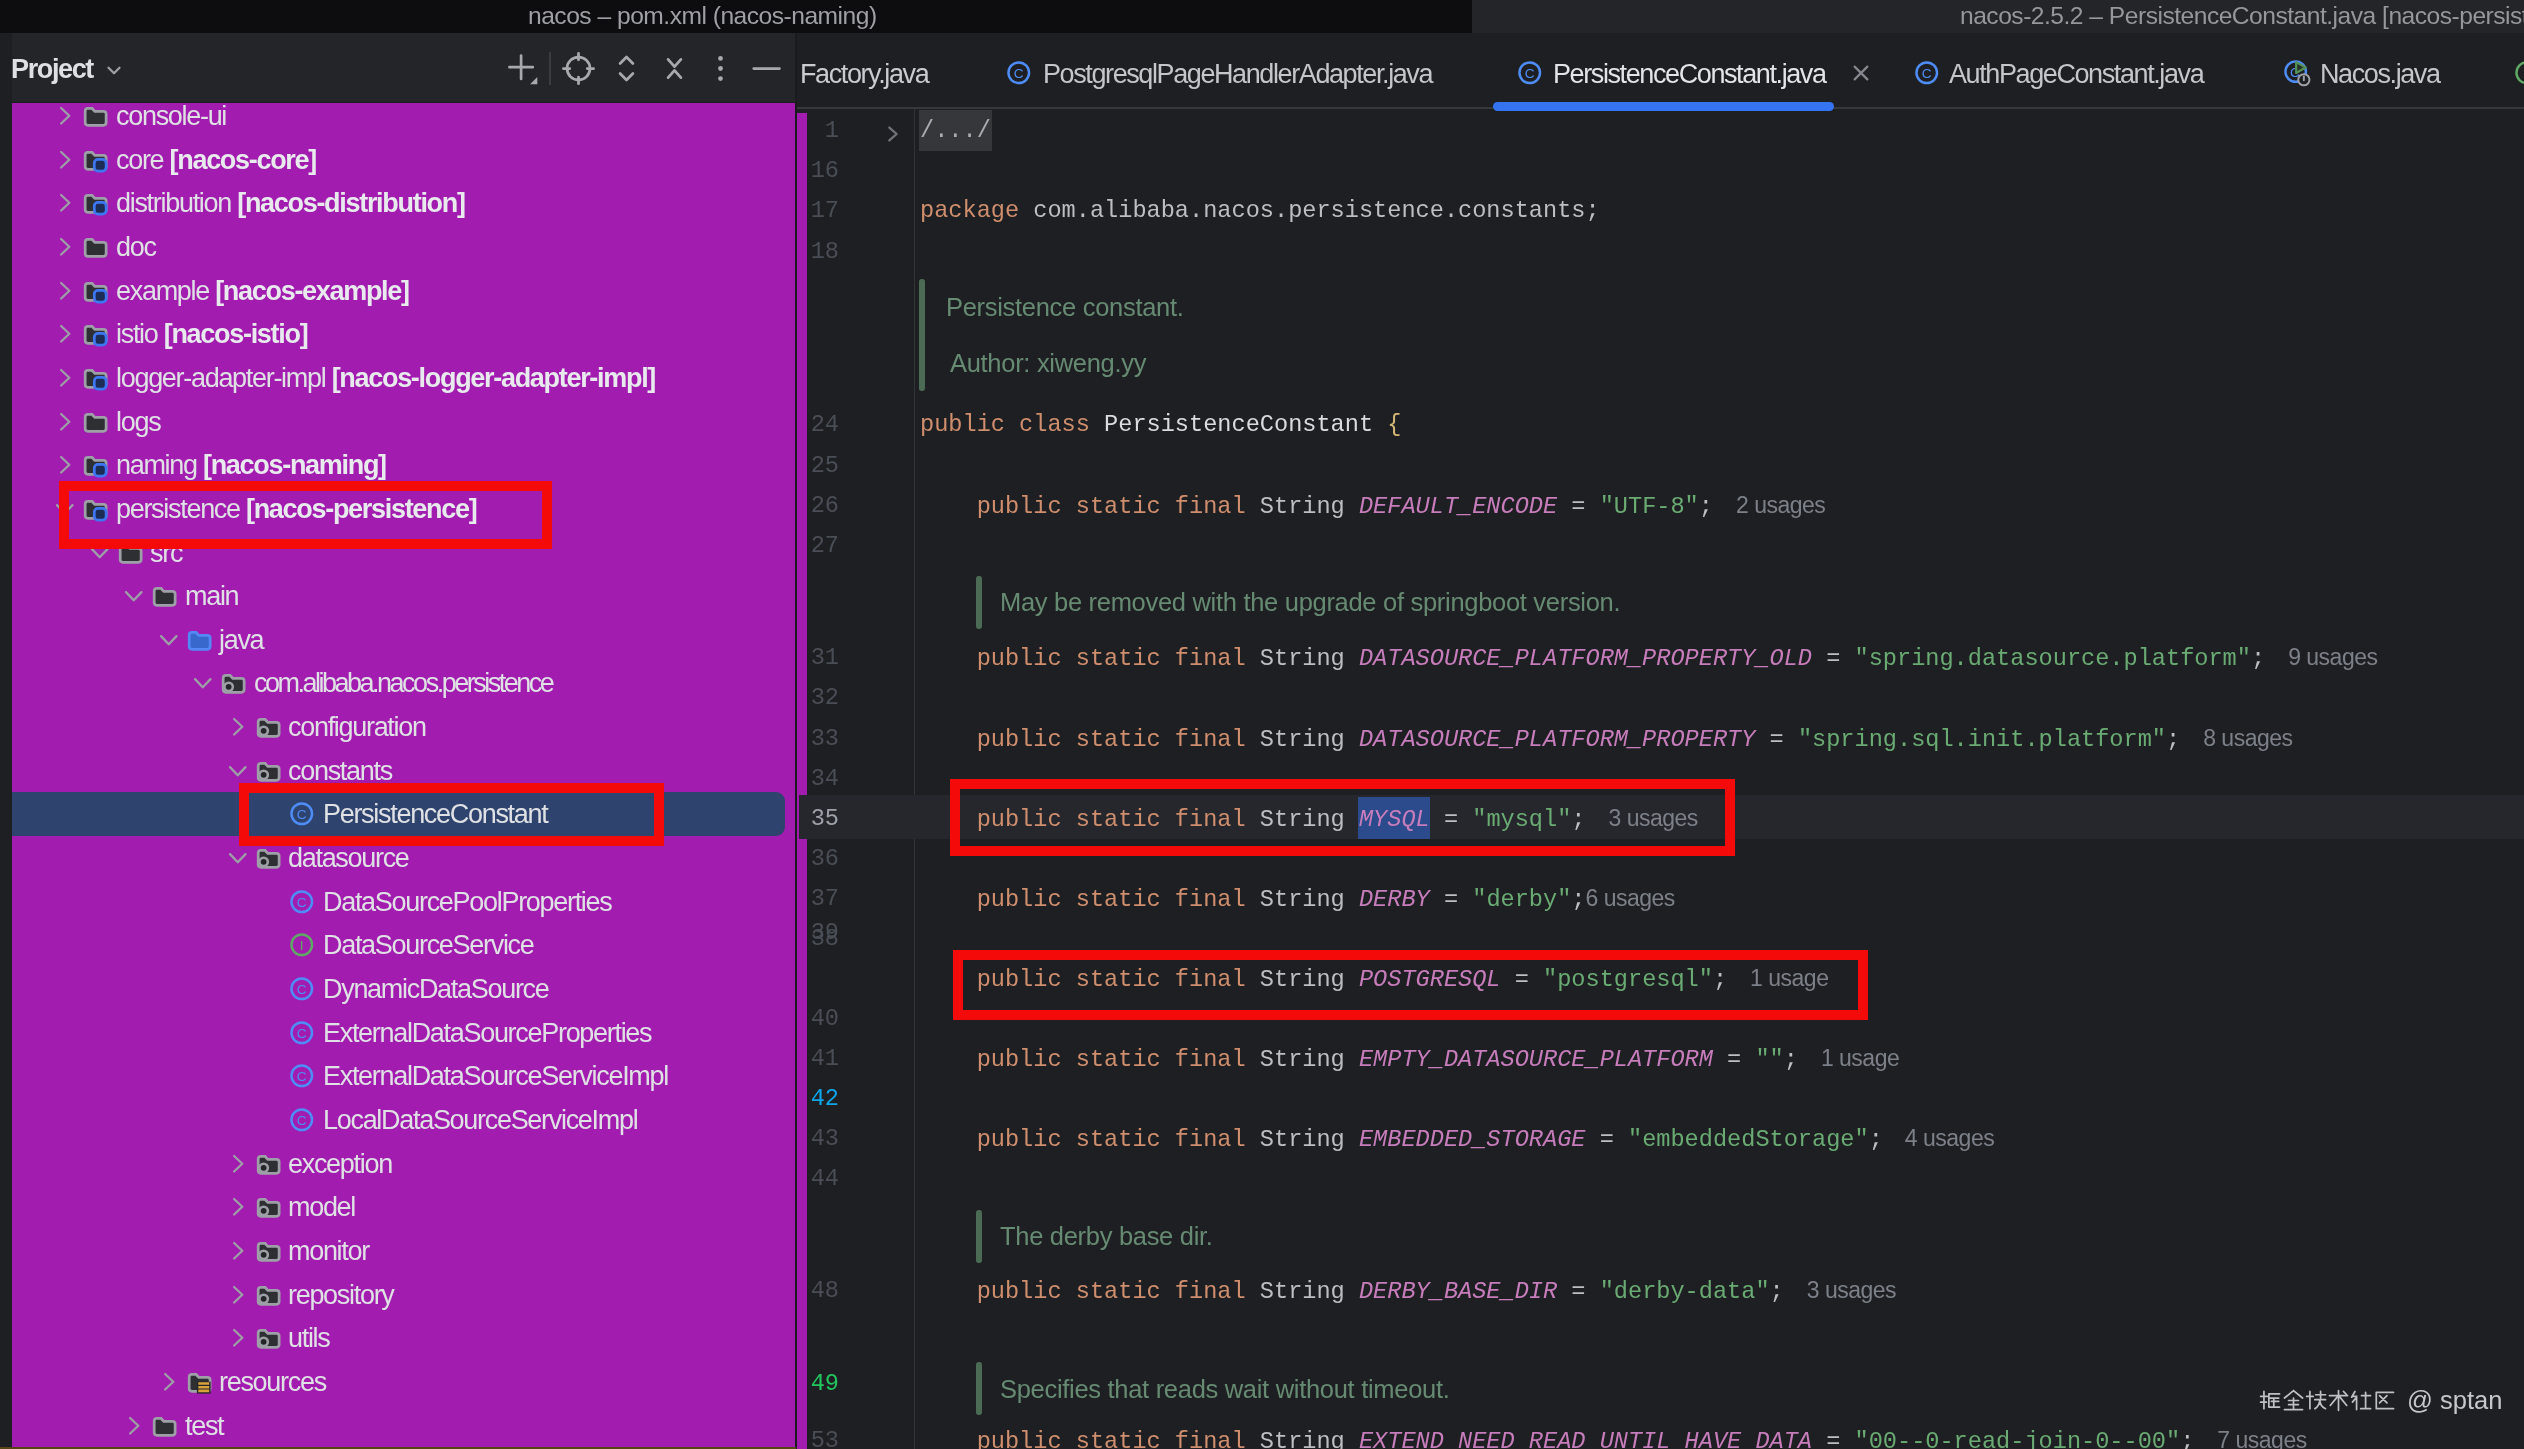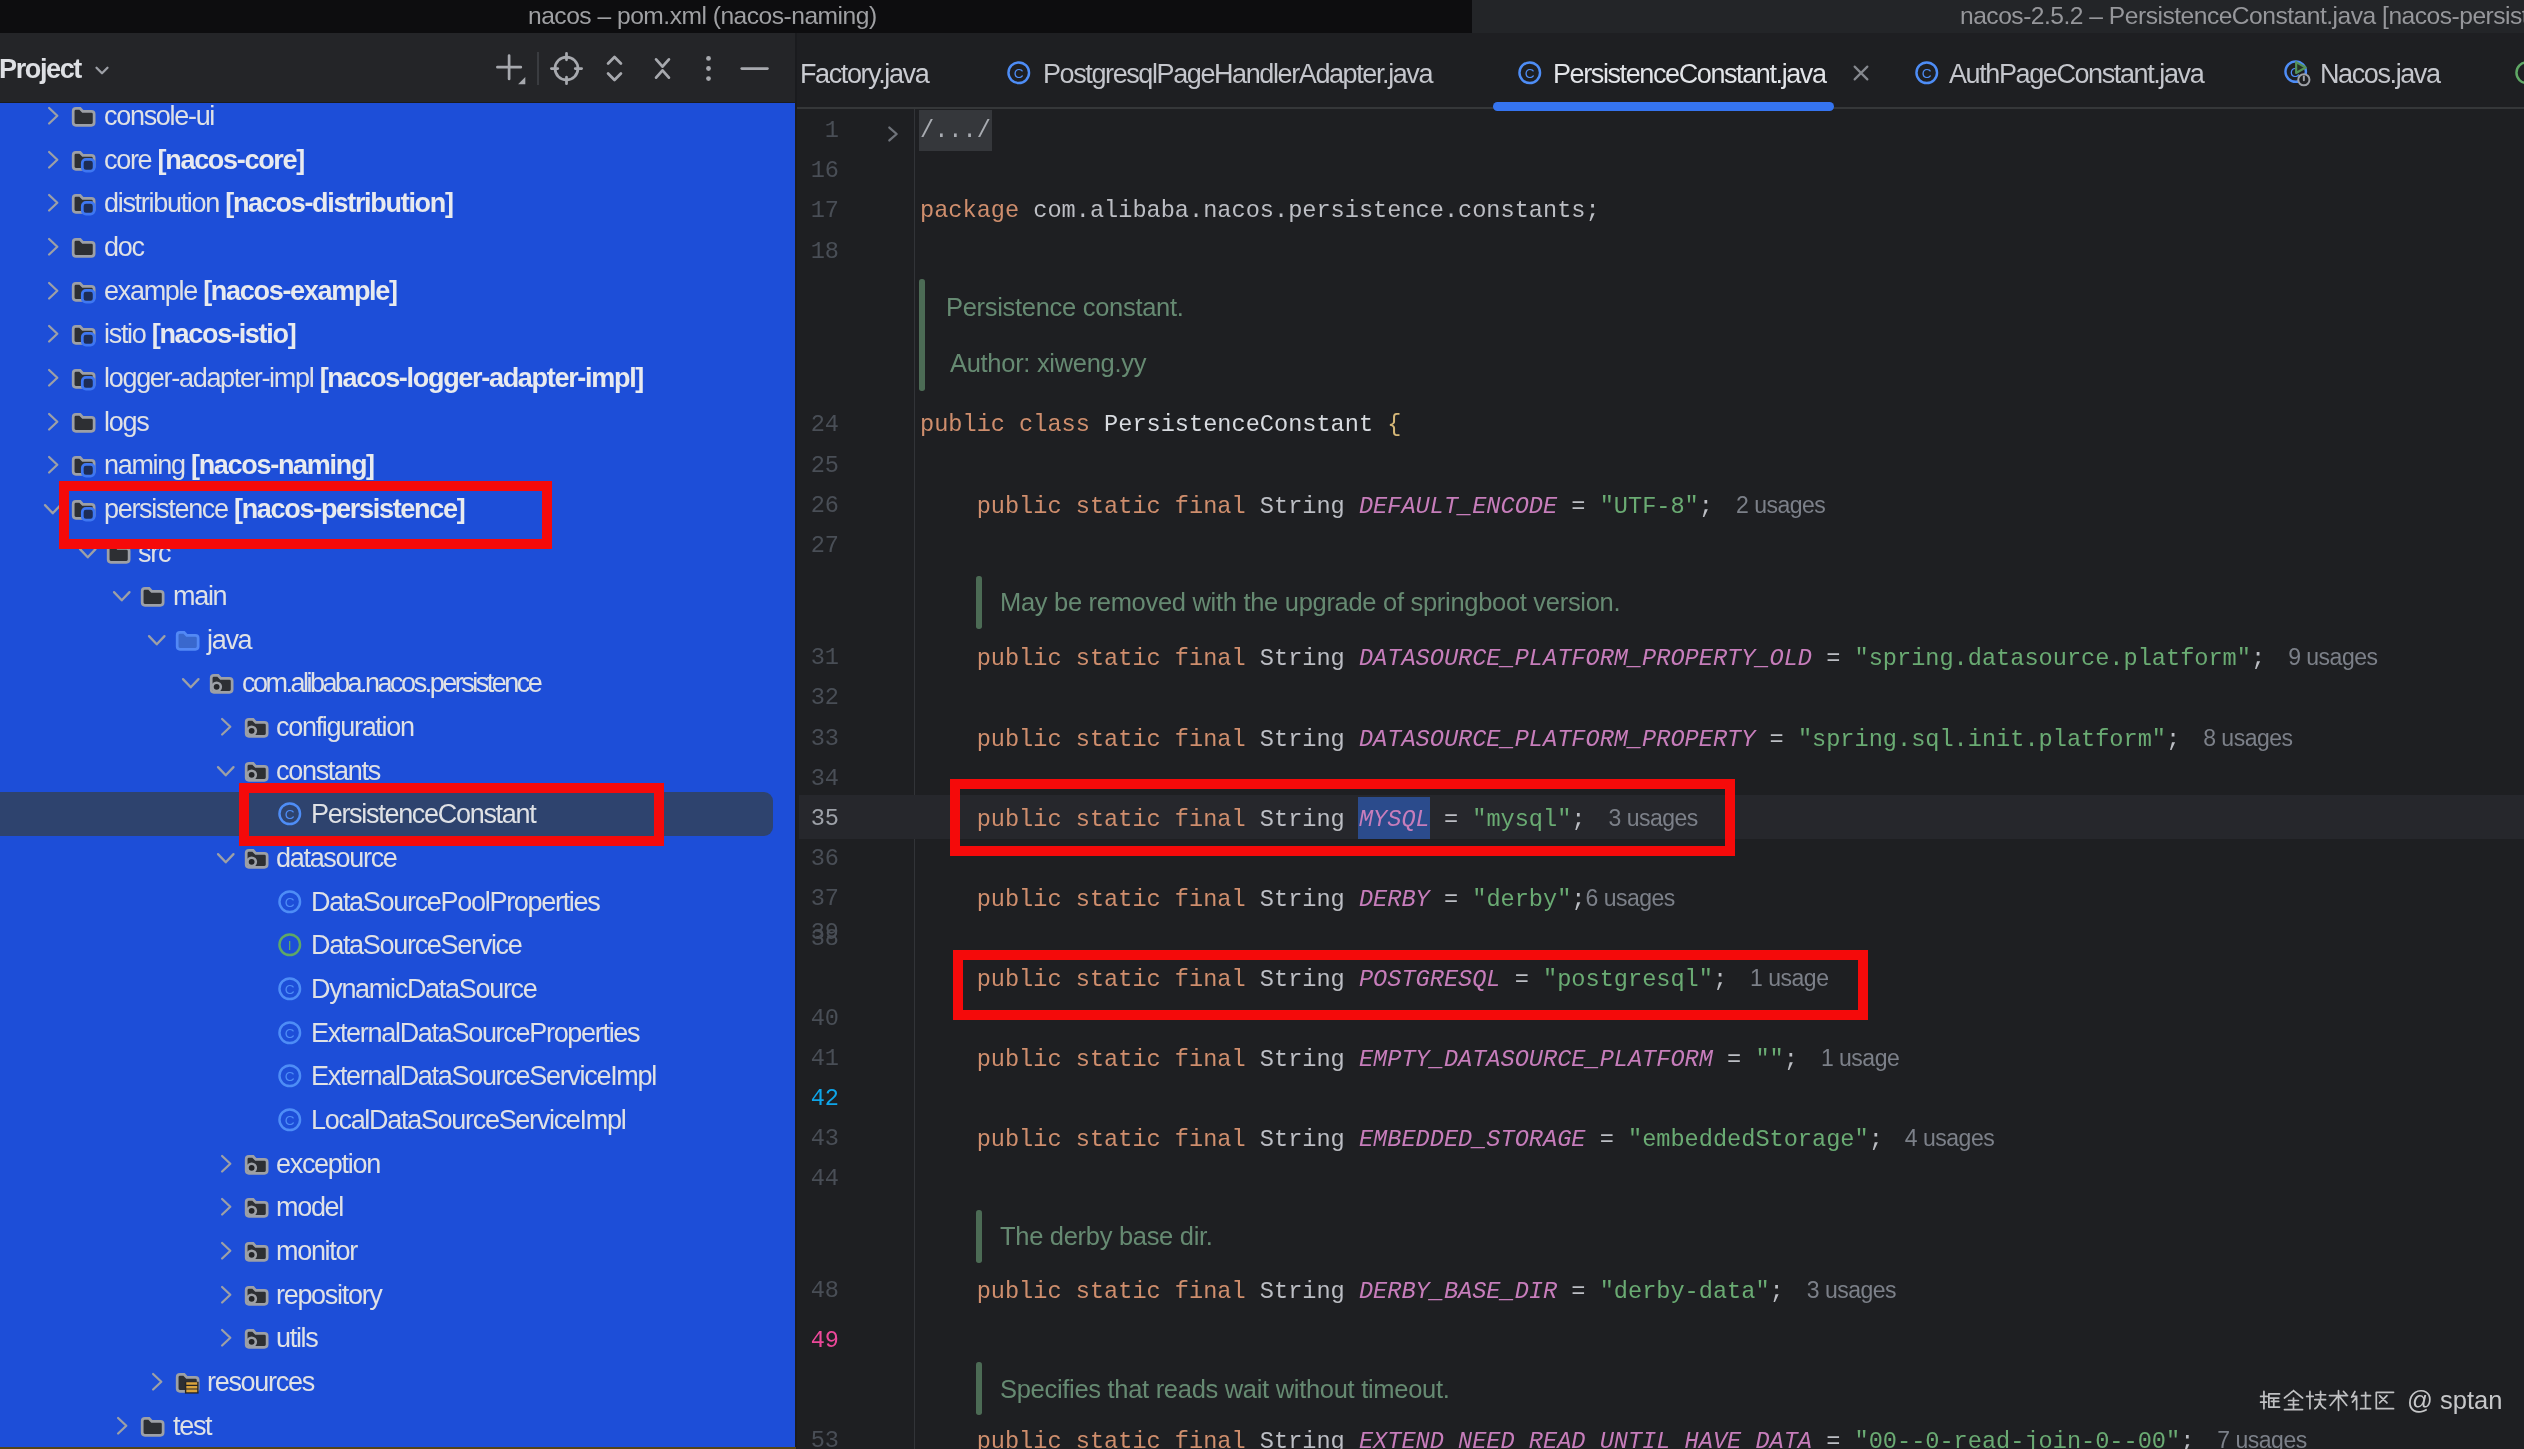--- a/index.html
+++ b/index.html
@@ -16,21 +16,21 @@
 .doc{position:absolute;height:40px;line-height:41px;font-size:25.5px;letter-spacing:-0.3px;color:#668a72;white-space:pre}
 .docbar{position:absolute;width:5.5px;background:#4c6b55;border-radius:2.7px}
 .redbox{position:absolute;border:10px solid #f50a0a}
 .tab{position:absolute;top:33px;height:80px;line-height:82px;font-size:27px;letter-spacing:-1.4px;color:#c4c6cc;white-space:pre}
 </style></head><body>
 
 <div class="abs" style="left:0;top:0;width:1472px;height:33px;background:#0d0d0f"></div>
 <div class="abs" style="left:1472px;top:0;width:1053px;height:33px;background:#232528"></div>
 <div class="abs" style="left:528px;top:0;width:364px;height:31px;line-height:31px;font-size:24.6px;letter-spacing:-0.5px;color:#9fa0a3;white-space:pre">nacos – pom.xml (nacos-naming)</div>
 <div class="abs" style="left:1960px;top:0;width:637px;height:31px;line-height:31px;font-size:24.6px;letter-spacing:-0.5px;color:#96979b;white-space:pre">nacos-2.5.2 – PersistenceConstant.java [nacos-persiste</div>
-<div class="abs" style="left:0;top:33px;width:795px;height:1417px;background:#1d4ed8;overflow:hidden">
+<div class="abs" style="left:12px;top:33px;width:795px;height:1417px;background:#a21caf;overflow:hidden">
 <div class="abs" style="left:0;top:0;width:797px;height:70px;background:#242528"></div>
 <div class="abs" style="left:-0.9px;top:0;width:273px;height:70px;line-height:72px;font-size:27px;font-weight:700;letter-spacing:-1.4px;color:#dee0e4">Project</div>
 <svg class="chev" style="left:91px;top:25.5px" viewBox="0 0 24 24">
       <polyline points="6,9.5 12,15.5 18,9.5"></polyline>
     </svg>
 <svg class="abs" style="left:492px;top:18px;width:36px;height:36px" viewBox="0 0 40 40">
 <path d="M19 5 v26 M6 18 h26" stroke="#a7a9ae" stroke-width="3" stroke-linecap="round" fill="none"></path>
 <path d="M29 37 l8 0 0-8 z" fill="#a7a9ae"></path>
     </svg>
 <div class="abs" style="left:537px;top:19px;width:1.8px;height:33px;background:#3a3c40"></div>
@@ -409,21 +409,21 @@
 <div class="cline" style="left:920px;top:958px">    <span class="k">public static final</span> String <span class="cst">POSTGRESQL</span> = <span class="s">"postgresql"</span>;<span class="hint" style="margin-left:23px">1 usage</span></div>
 <div class="lnum" style="left:797px;top:998px;color:#494e56">40</div>
 <div class="lnum" style="left:797px;top:1038px;color:#494e56">41</div>
 <div class="cline" style="left:920px;top:1038px">    <span class="k">public static final</span> String <span class="cst">EMPTY_DATASOURCE_PLATFORM</span> = <span class="s">""</span>;<span class="hint" style="margin-left:23px">1 usage</span></div>
 <div class="lnum" style="left:797px;top:1078px;color:#0ea5e9">42</div>
 <div class="lnum" style="left:797px;top:1118px;color:#494e56">43</div>
 <div class="cline" style="left:920px;top:1118px">    <span class="k">public static final</span> String <span class="cst">EMBEDDED_STORAGE</span> = <span class="s">"embeddedStorage"</span>;<span class="hint" style="margin-left:22px">4 usages</span></div>
 <div class="lnum" style="left:797px;top:1158px;color:#494e56">44</div>
 <div class="lnum" style="left:797px;top:1270px;color:#494e56">48</div>
 <div class="cline" style="left:920px;top:1270px">    <span class="k">public static final</span> String <span class="cst">DERBY_BASE_DIR</span> = <span class="s">"derby-data"</span>;<span class="hint" style="margin-left:23px">3 usages</span></div>
-<div class="lnum" style="left:797px;top:1320px;color:#ec4899">49</div>
+<div class="lnum" style="left:797px;top:1363px;color:#22c55e">49</div>
 <div class="lnum" style="left:797px;top:1420px;color:#494e56">53</div>
 <div class="cline" style="left:920px;top:1420px">    <span class="k">public static final</span> String <span class="cst">EXTEND_NEED_READ_UNTIL_HAVE_DATA</span> = <span class="s">"00--0-read-join-0--00"</span>;<span class="hint" style="margin-left:23px">7 usages</span></div>
 <div class="docbar" style="left:919px;top:279px;height:112px"></div>
 <div class="doc" style="left:946px;top:287px">Persistence constant.</div>
 <div class="doc" style="left:950px;top:343px">Author: xiweng.yy</div>
 <div class="docbar" style="left:976px;top:576px;height:53px"></div>
 <div class="doc" style="left:1000px;top:582px">May be removed with the upgrade of springboot version.</div>
 <div class="docbar" style="left:976px;top:1210px;height:53px"></div>
 <div class="doc" style="left:1000px;top:1216px">The derby base dir.</div>
 <div class="docbar" style="left:976px;top:1362px;height:53px"></div>

